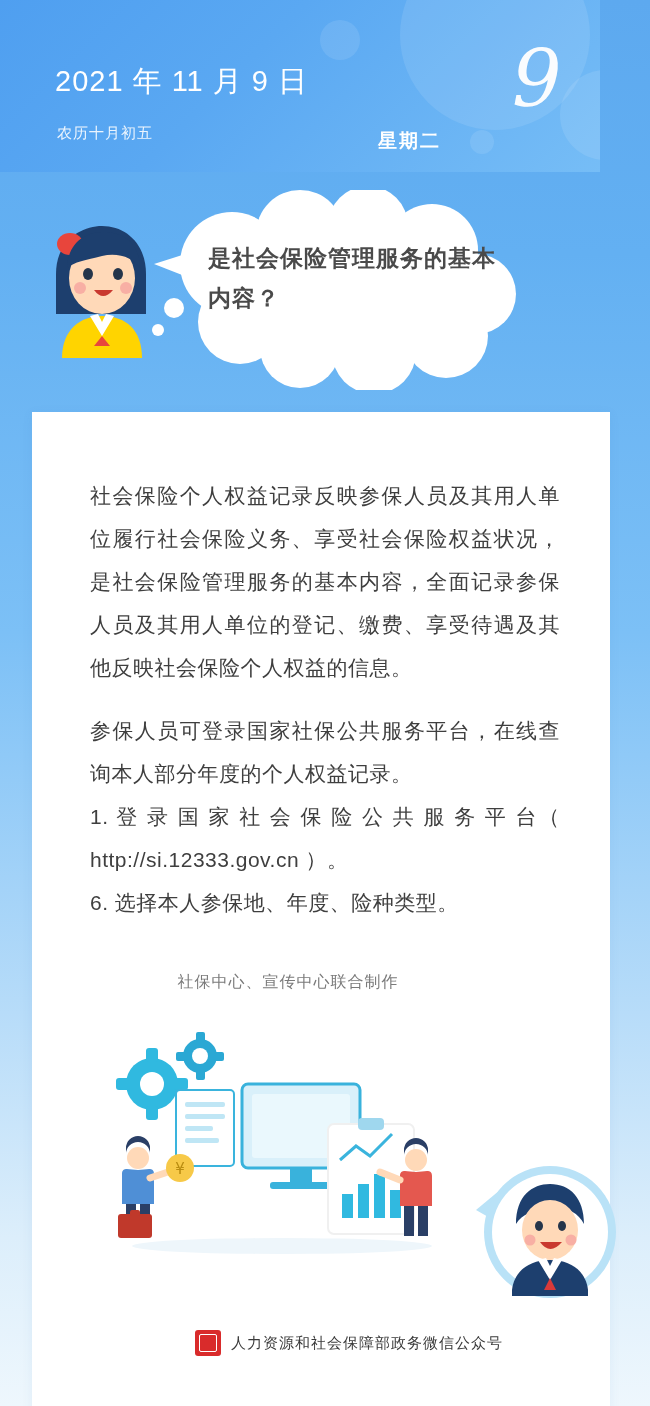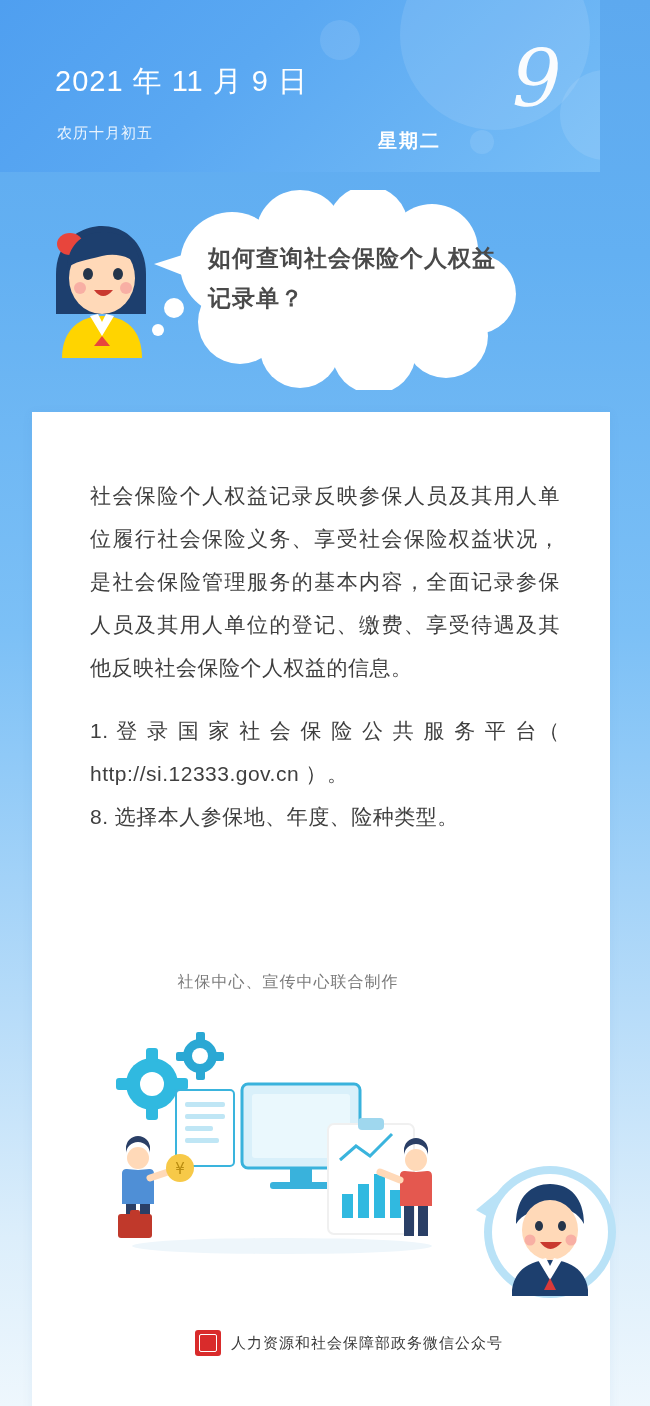--- a/index.html
+++ b/index.html
@@ -228,29 +228,30 @@
         <circle cx="306" cy="146" r="42"></circle>
         <circle cx="234" cy="162" r="42"></circle>
         <circle cx="160" cy="158" r="40"></circle>
         <circle cx="100" cy="132" r="42"></circle>
         <rect x="80" y="50" width="250" height="110" rx="40"></rect>
         <path d="M60 92 L14 74 L58 60 Z"></path>
         <circle cx="34" cy="118" r="10"></circle>
         <circle cx="18" cy="140" r="6"></circle>
       </g>
     </svg>
-    <div class="question-text">如何查询社会保险个人权益记录单？</div>
+    <div class="question-text">是社会保险管理服务的基本内容？</div>
   </div>
 
   <div class="card">
     <div class="body-text">
       <p>社会保险个人权益记录反映参保人员及其用人单位履行社会保险义务、享受社会保险权益状况，是社会保险管理服务的基本内容，全面记录参保人员及其用人单位的登记、缴费、享受待遇及其他反映社会保险个人权益的信息。</p>
       <div class="para-gap"></div>
+      <p>参保人员可登录国家社保公共服务平台，在线查询本人部分年度的个人权益记录。</p>
       <p>1. 登 录 国 家 社 会 保 险 公 共 服 务 平 台（ http://si.12333.gov.cn ）。</p>
-      <p>8. 选择本人参保地、年度、险种类型。</p>
+      <p>6. 选择本人参保地、年度、险种类型。</p>
     </div>
 
     <div class="credit">社保中心、宣传中心联合制作</div>
 
     <div class="illus">
       <svg width="380" height="230" viewBox="0 0 380 230" xmlns="http://www.w3.org/2000/svg">
 
         <g>
           <circle cx="60" cy="52" r="26" fill="#30b9e0"></circle>
           <circle cx="60" cy="52" r="12" fill="#ffffff"></circle>

